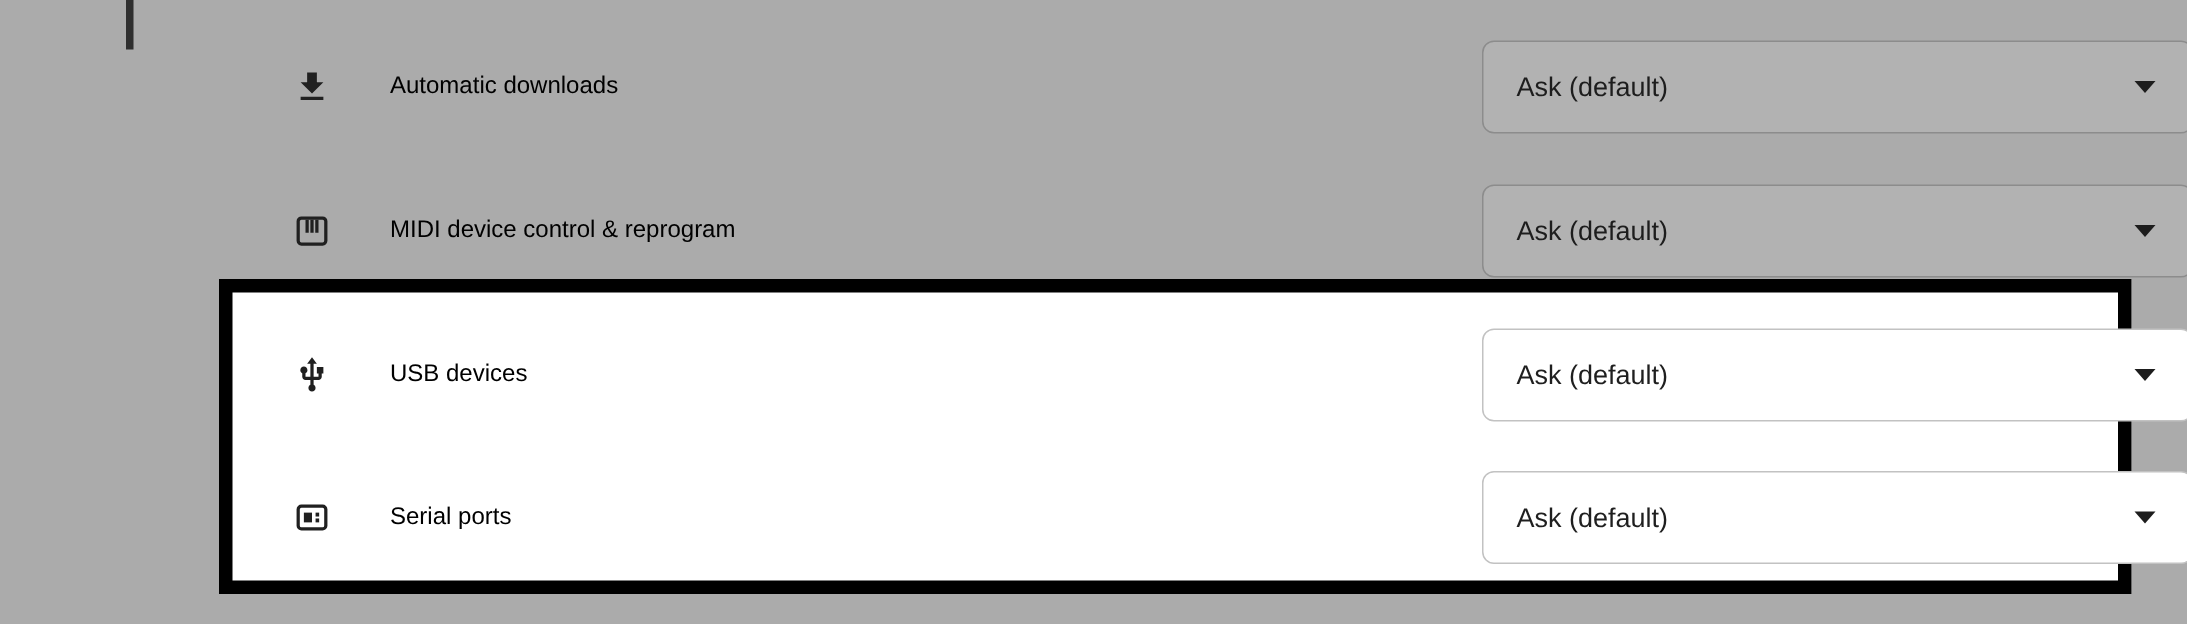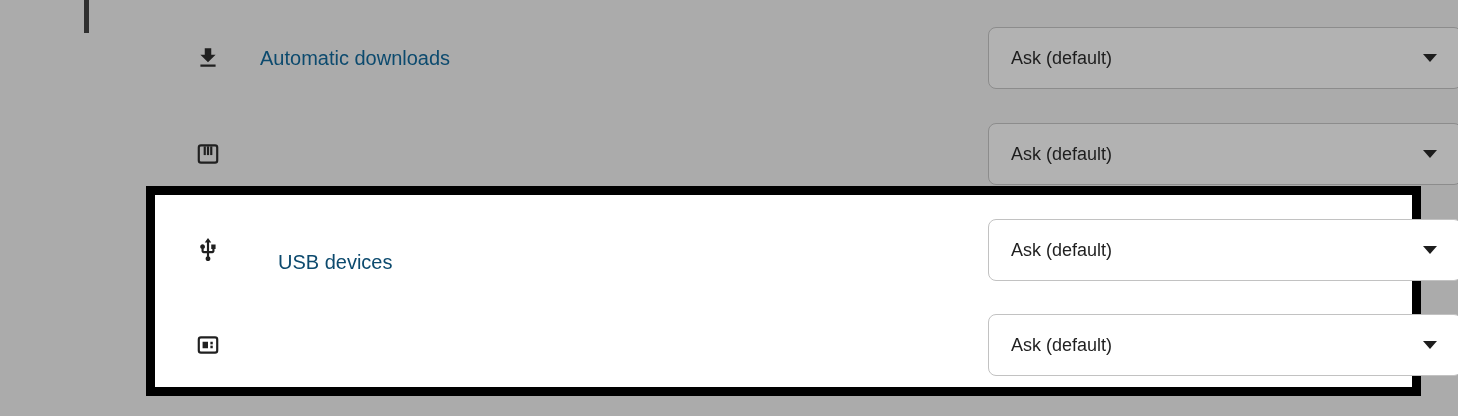--- a/index.html
+++ b/index.html
@@ -34,22 +34,22 @@
     left: 194px;
     width: 28px; height: 28px;
     display: flex; align-items: center; justify-content: center;
     color: #202020;
   }
   .perm-label {
     position: absolute;
     left: 260px;
     height: 28px;
     line-height: 28px;
-    font-size: 20px;
-    color: #0c4a6e;
+    font-size: 16px;
+    color: #000000;
     white-space: nowrap;
   }
   .dropdown {
     position: absolute;
     left: 988px;
     width: 474px;
     height: 62px;
     border-radius: 8px;
     display: flex;
     align-items: center;
@@ -73,21 +73,21 @@
   }
   .caret {
     width: 0; height: 0;
     border-left: 7px solid transparent;
     border-right: 7px solid transparent;
     border-top: 8px solid #1d1d1d;
   }
   
   .r1-icon { top: 44px; }  .r1-label { top: 44px; }  .r1-dd { top: 27px; }
   .r2-icon { top: 140px; } .r2-label { top: 140px; } .r2-dd { top: 123px; }
-  .r3-icon { top: 236px; } .r3-label { top: 248px; margin-left: 18px; } .r3-dd { top: 219px; }
+  .r3-icon { top: 236px; } .r3-label { top: 236px; } .r3-dd { top: 219px; }
   .r4-icon { top: 331px; } .r4-label { top: 331px; } .r4-dd { top: 314px; }
   .above { z-index: 2; }
 </style>
 </head>
 <body>
 
 <div class="stage">
 
   <div class="edge-line"></div>
 
@@ -105,20 +105,21 @@
   </div>
 
   <span class="perm-icon r2-icon">
     <svg width="26" height="26" viewBox="0 0 24 24" fill="none" stroke="currentColor" stroke-width="2" aria-hidden="true">
       <rect x="3.5" y="4" width="17" height="16" rx="2"></rect>
       <line x1="9" y1="5" x2="9" y2="13"></line>
       <line x1="12" y1="5" x2="12" y2="13"></line>
       <line x1="15" y1="5" x2="15" y2="13"></line>
     </svg>
   </span>
+  <span class="perm-label r2-label">MIDI device control &amp; reprogram</span>
   <div class="dropdown dimmed r2-dd" role="combobox">
     <span class="dd-value">Ask (default)</span>
     <span class="caret"></span>
   </div>
 
   <span class="perm-icon r3-icon above">
     <svg width="26" height="26" viewBox="0 0 24 24" fill="currentColor" aria-hidden="true">
       <path d="M15 7v4h1v2h-3V5h2l-3-4-3 4h2v8H8v-2.07c.7-.37 1.2-1.08 1.2-1.93 0-1.21-.99-2.2-2.2-2.2-1.21 0-2.2.99-2.2 2.2 0 .85.5 1.56 1.2 1.93V13c0 1.1.9 2 2 2h3v3.05c-.71.37-1.2 1.1-1.2 1.95 0 1.22.99 2.2 2.2 2.2 1.21 0 2.2-.98 2.2-2.2 0-.85-.49-1.58-1.2-1.95V15h3c1.1 0 2-.9 2-2v-2h1V7h-4z"></path>
     </svg>
   </span>
@@ -129,18 +130,19 @@
   </div>
 
   <span class="perm-icon r4-icon above">
     <svg width="26" height="26" viewBox="0 0 24 24" aria-hidden="true">
       <rect x="3.5" y="5" width="17" height="14" rx="2" fill="none" stroke="currentColor" stroke-width="2"></rect>
       <rect x="7" y="9" width="5" height="6" fill="currentColor"></rect>
       <rect x="14.2" y="9" width="2.2" height="2.4" fill="currentColor"></rect>
       <rect x="14.2" y="12.6" width="2.2" height="2.4" fill="currentColor"></rect>
     </svg>
   </span>
+  <span class="perm-label r4-label above">Serial ports</span>
   <div class="dropdown bright r4-dd above" role="combobox">
     <span class="dd-value">Ask (default)</span>
     <span class="caret"></span>
   </div>
 
 </div>
 
 </body></html>

